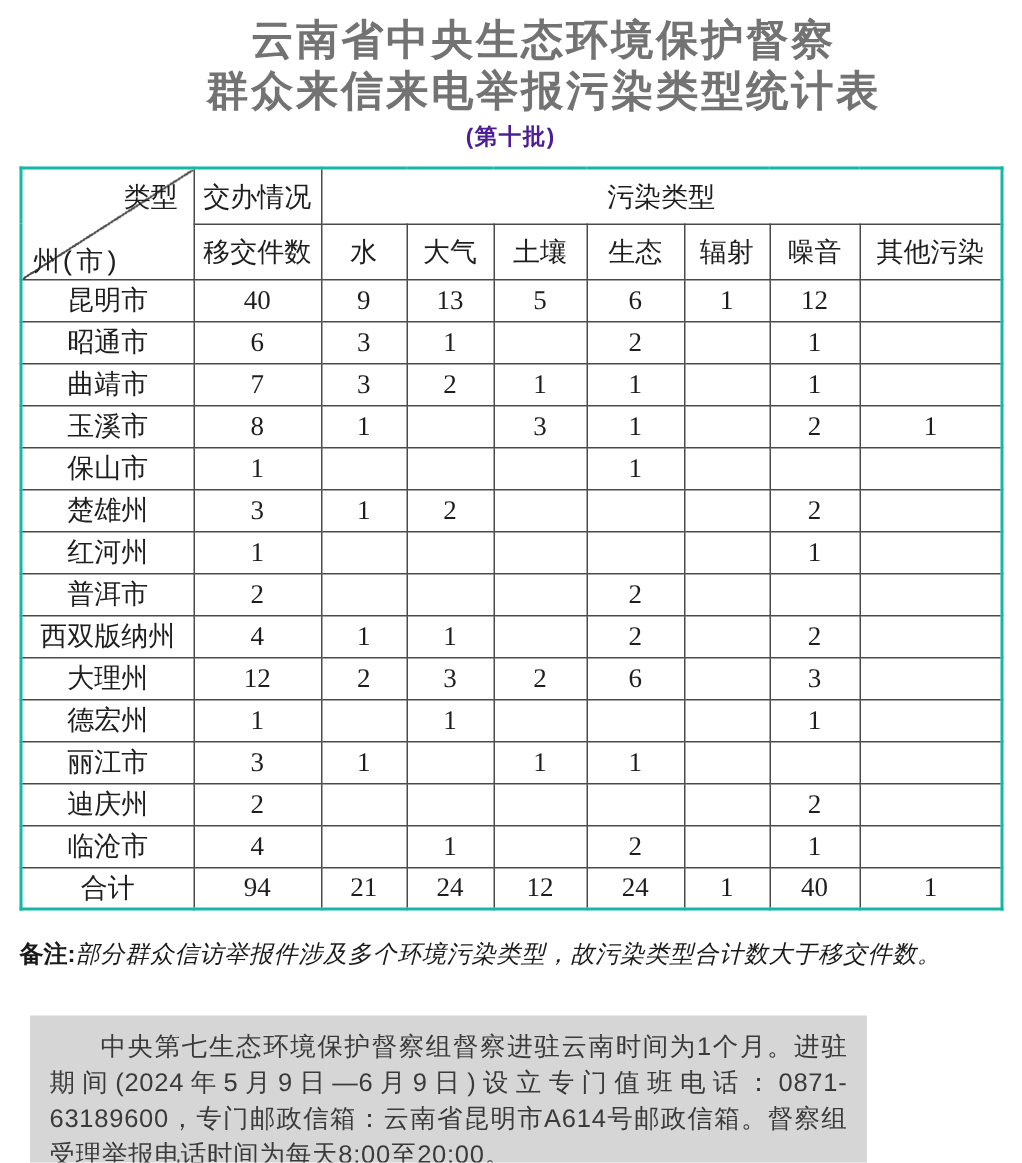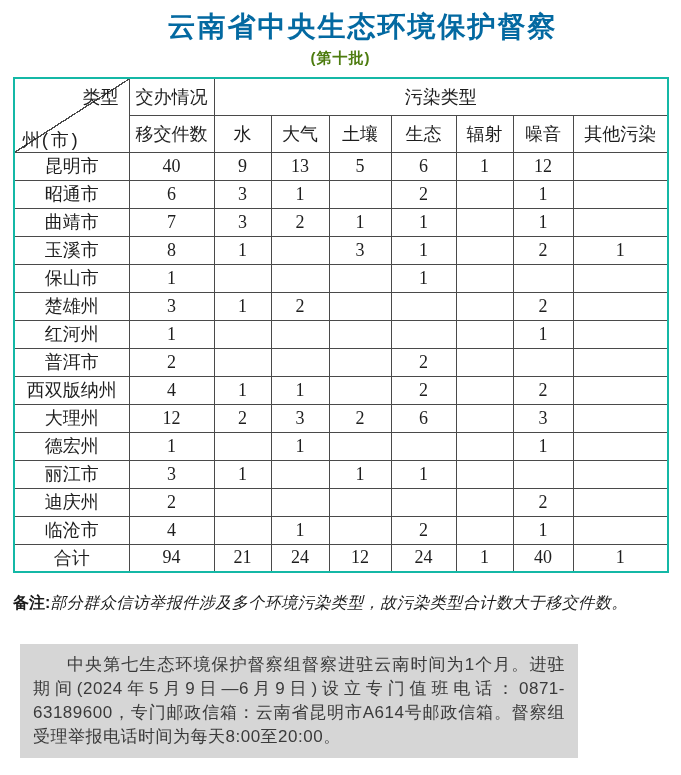--- a/index.html
+++ b/index.html
@@ -14,30 +14,30 @@
   .page { position: relative; width: 681px; height: 775px; }
 
   
   .title-block { text-align: center; padding-top: 10px; }
   .title-line {
     font-family: "Liberation Sans", "DejaVu Sans", sans-serif;
     font-weight: 700;
     font-size: 28px;
     line-height: 34px;
     letter-spacing: 2px;
-    color: #0369a1;
+    color: #737373;
     margin-left: 44px;
   }
   .subtitle {
     font-family: "Liberation Sans", "DejaVu Sans", sans-serif;
     font-weight: 700;
     font-size: 15px;
     line-height: 24px;
     letter-spacing: 1px;
-    color: #4d7c0f;
+    color: #4c1d95;
     margin-top: 2px;
   }
 
   
   table.stat {
     margin: 7px 0 0 13px;
     width: 654px;
     table-layout: fixed;
     border-collapse: collapse;
     border: 2px solid #14b8a6;
@@ -100,20 +100,21 @@
     text-indent: 2em;
   }
 </style>
 </head>
 <body>
 
 <div class="page">
 
   <div class="title-block">
     <div class="title-line">云南省中央生态环境保护督察</div>
+    <div class="title-line">群众来信来电举报污染类型统计表</div>
     <div class="subtitle">(第十批)</div>
   </div>
 
   <table class="stat">
     <colgroup>
       <col style="width:115px">
       <col style="width:85px">
       <col style="width:57px">
       <col style="width:58px">
       <col style="width:62px">

